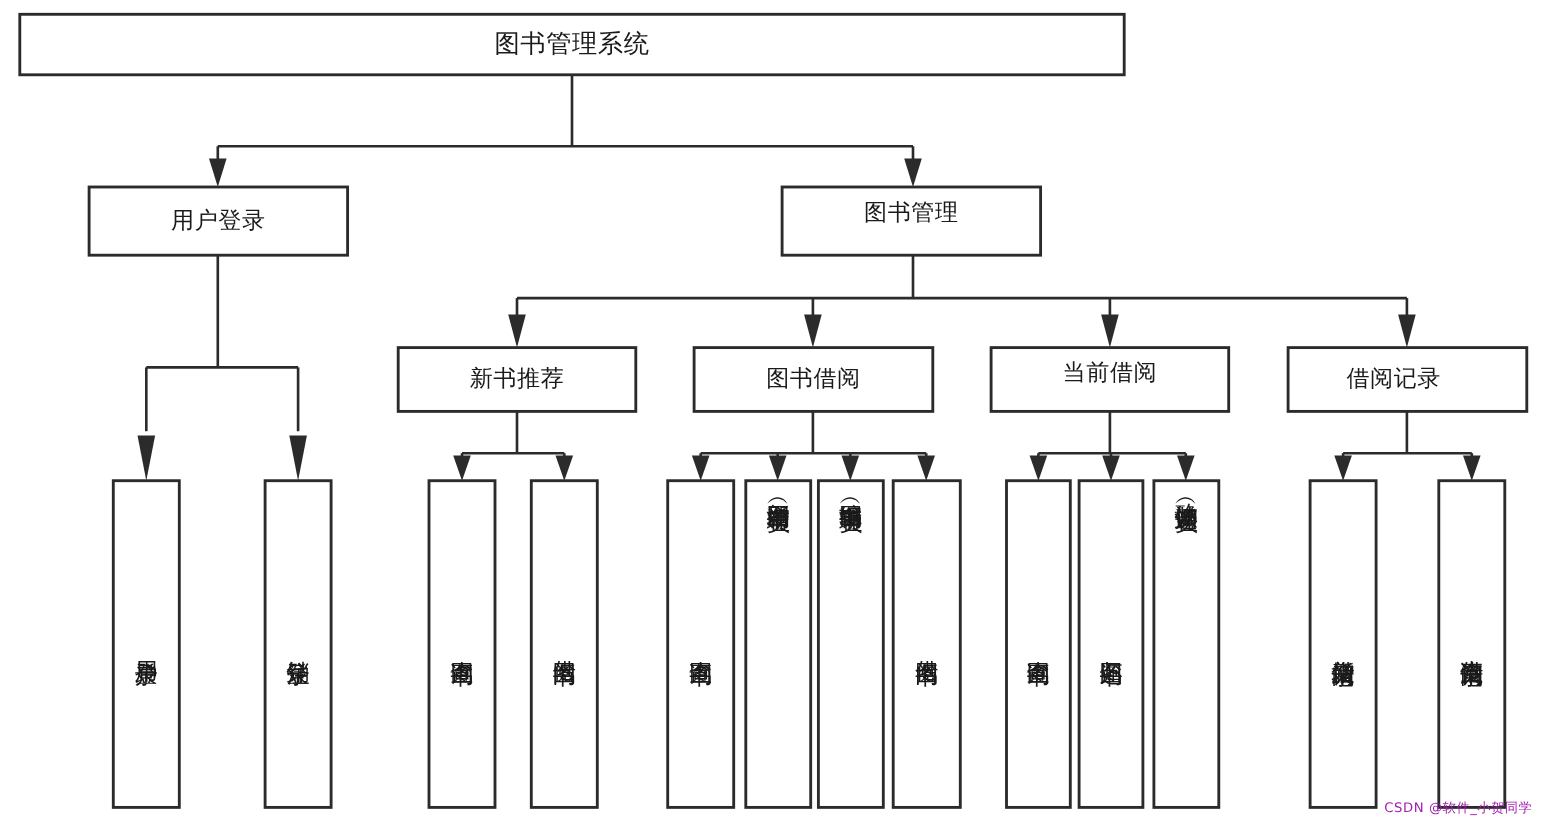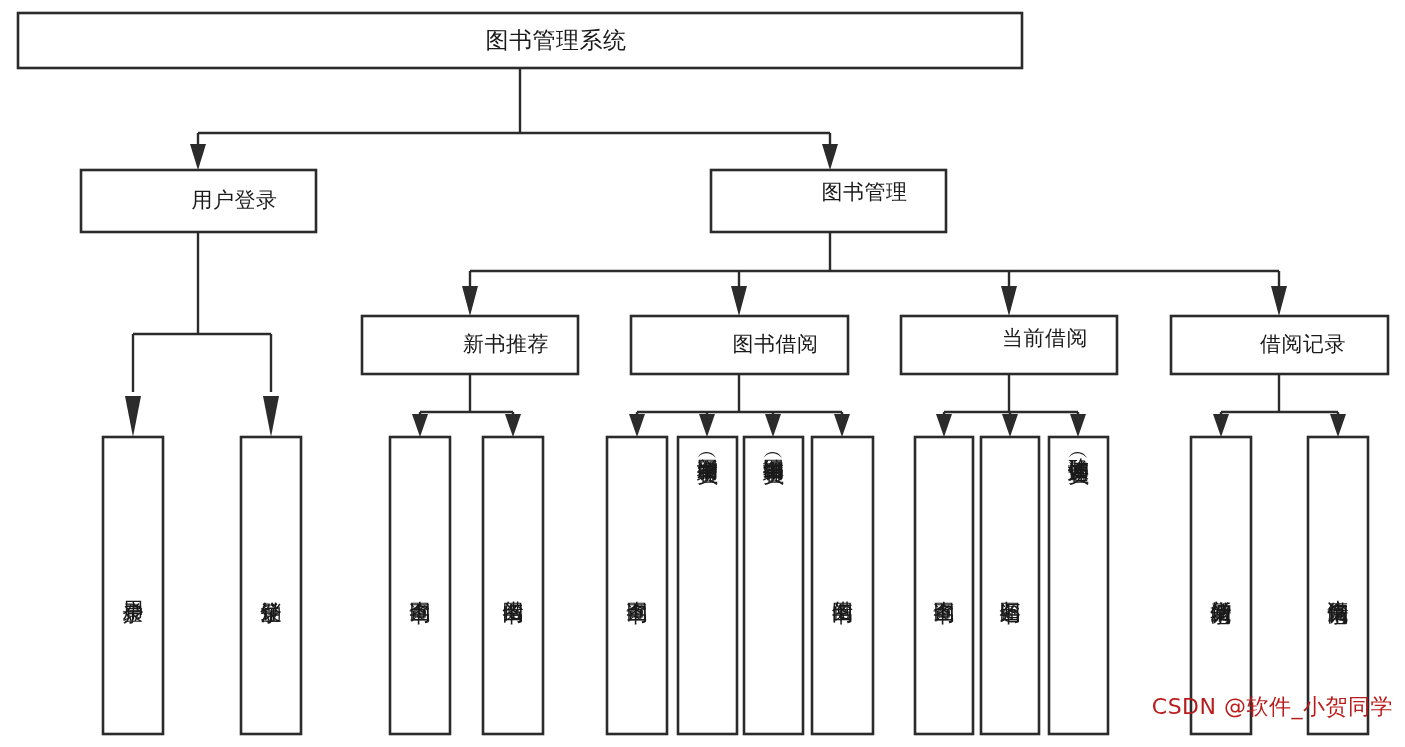--- a/index.html
+++ b/index.html
@@ -45,42 +45,41 @@
     position: absolute;
     display: flex;
     align-items: center;
     justify-content: center;
     color: #1a1a1a;
     font-size: 21px;
     line-height: 1.2;
     letter-spacing: 0.5px;
     white-space: nowrap;
     pointer-events: none;
-    padding-left: 36px;
   }
   .node-label-v {
     position: absolute;
     display: flex;
     align-items: center;
     justify-content: center;
     color: #1a1a1a;
     font-size: 21px;
     line-height: 1.24;
     letter-spacing: 1px;
     writing-mode: vertical-rl;
     text-orientation: upright;
     white-space: nowrap;
     pointer-events: none;
   }
   .watermark {
     position: absolute;
     right: 12px;
-    bottom: 25px;
-    color: #b91c1c;
-    font-size: 22px;
+    bottom: 4px;
+    color: #a21caf;
+    font-size: 12px;
     letter-spacing: 0.5px;
     white-space: nowrap;
     pointer-events: none;
   }
 </style>
 </head>
 <body>
 
 <div id="diagram-root">
 
@@ -184,21 +183,21 @@
     <rect class="node-box" x="981" y="437" width="58" height="297"></rect>
     <rect class="node-box" x="1049" y="437" width="59" height="297"></rect>
 
     <rect class="node-box" x="1191" y="437" width="60" height="297"></rect>
     <rect class="node-box" x="1308" y="437" width="60" height="297"></rect>
   </svg>
 
   <div class="node-label-h" style="left:18px; top:13px; width:1004px; height:55px; font-size:23px;">图书管理系统</div>
 
   <div class="node-label-h" style="left:81px; top:170px; width:235px; height:62px;">用户登录</div>
-  <div class="node-label-h" style="left:711px; top:170px; width:235px; height:48px;font-family:Liberation Mono, monospace;">图书管理</div>
+  <div class="node-label-h" style="left:711px; top:170px; width:235px; height:48px;">图书管理</div>
 
   <div class="node-label-h" style="left:362px; top:316px; width:216px; height:58px;">新书推荐</div>
   <div class="node-label-h" style="left:631px; top:316px; width:217px; height:58px;">图书借阅</div>
   <div class="node-label-h" style="left:901px; top:316px; width:216px; height:46px;">当前借阅</div>
   <div class="node-label-h" style="left:1171px; top:316px; width:192px; height:58px;">借阅记录</div>
 
   <div class="node-label-v" style="left:103px; top:437px; width:60px; height:297px;">用户登录</div>
   <div class="node-label-v" style="left:241px; top:437px; width:60px; height:297px;">注销登录</div>
 
   <div class="node-label-v" style="left:390px; top:437px; width:60px; height:297px;">查询图书</div>

